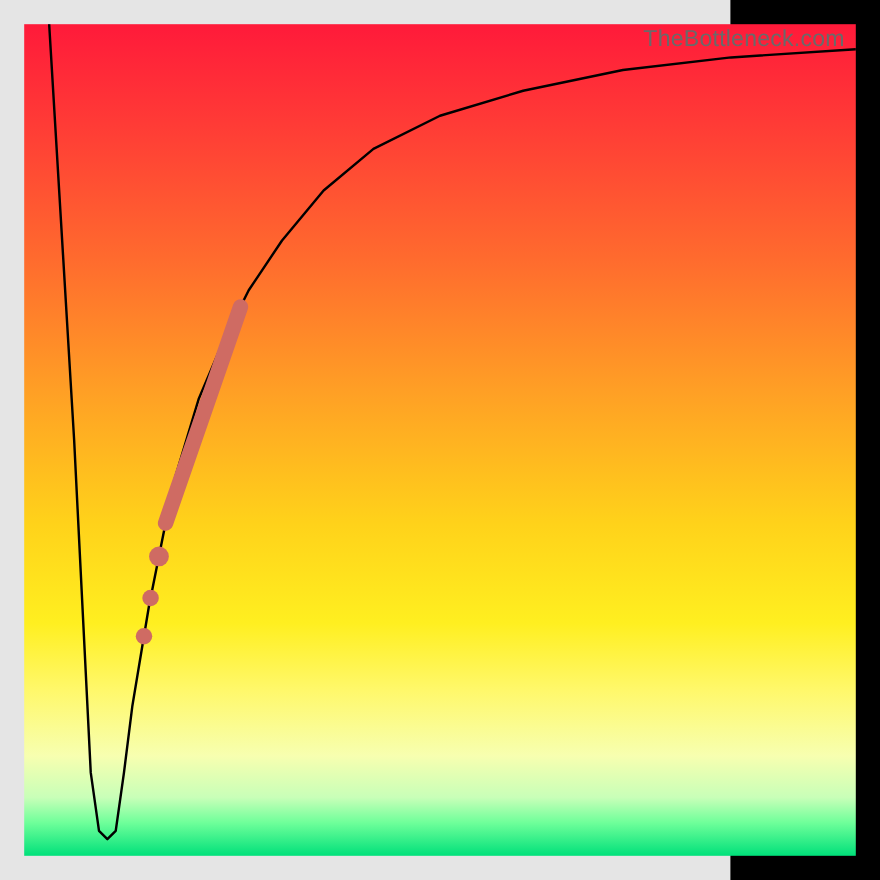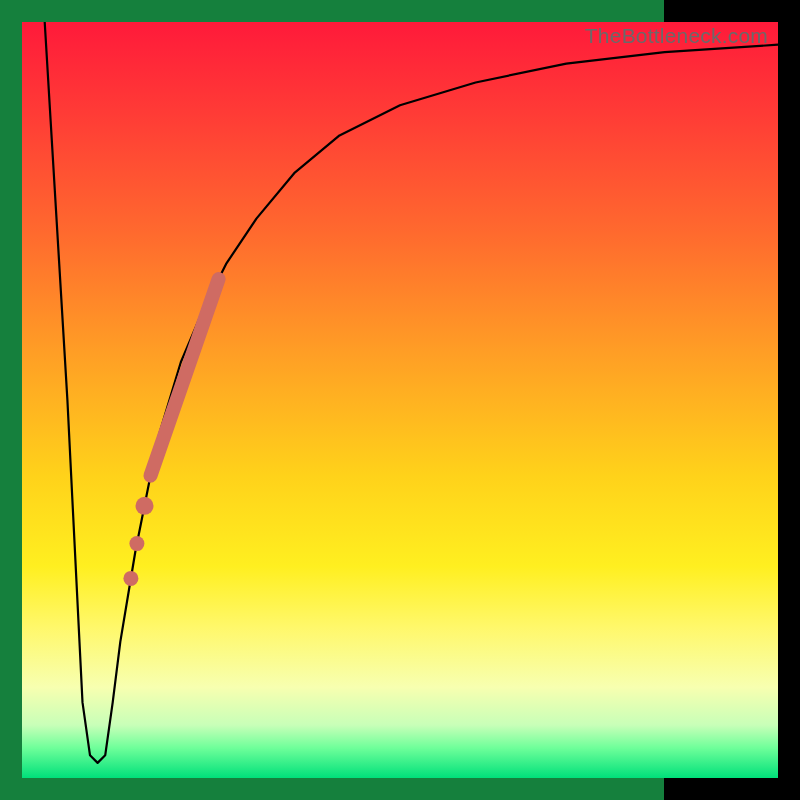--- a/index.html
+++ b/index.html
@@ -8,21 +8,21 @@
     width: 800px;
     height: 800px;
     overflow: hidden;
     background: #000;
     font-family: Arial, Helvetica, sans-serif;
   }
   .frame {
     position: relative;
     width: 664px;
     height: 800px;
-    background: #15803d;
+    background: #e5e5e5;
   }
   .plot {
     position: absolute;
     left: 22px;
     top: 22px;
     width: 756px;
     height: 756px;
     
     background: linear-gradient(to bottom,
       #ff1a3a 0%,

